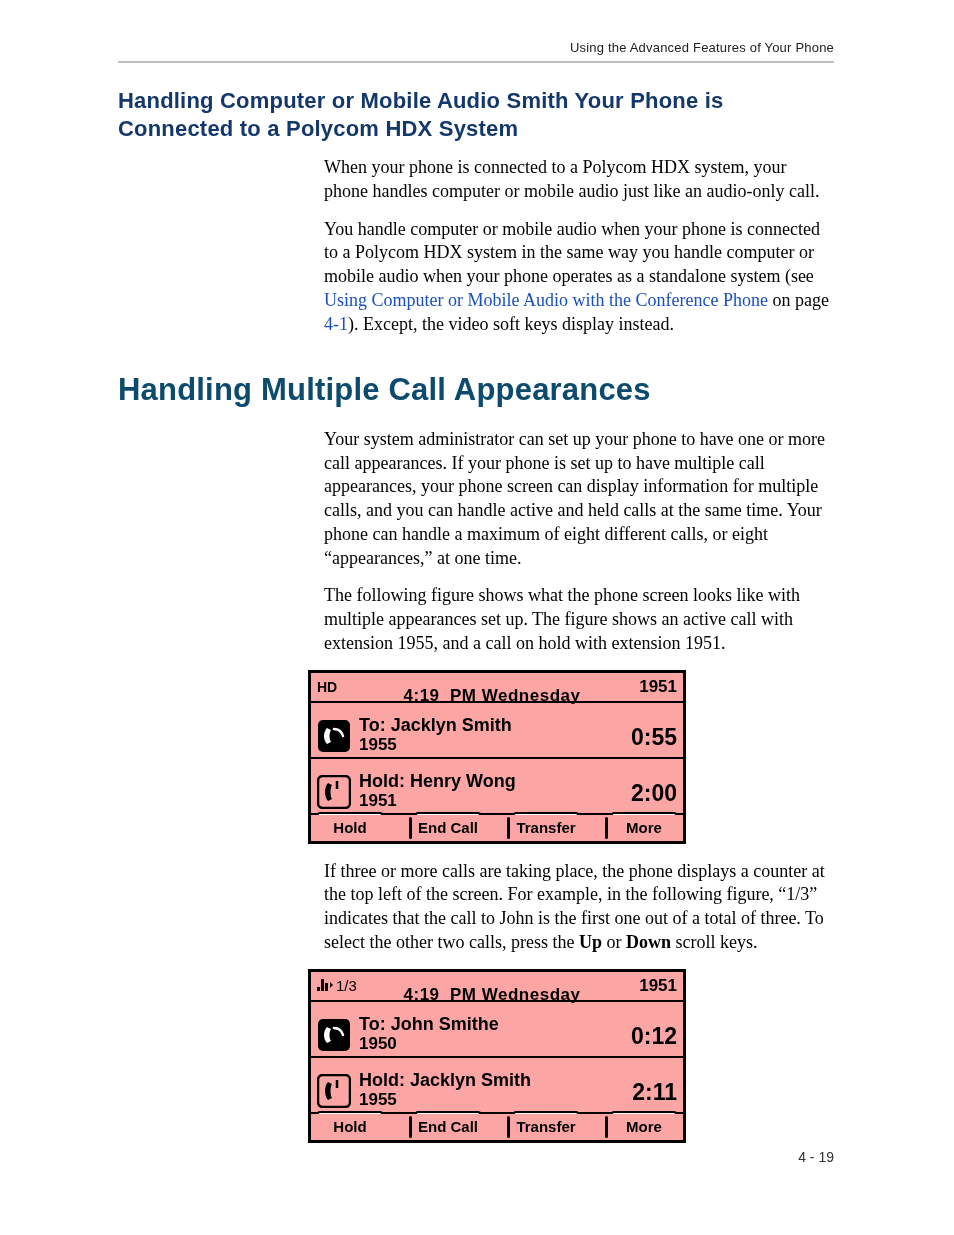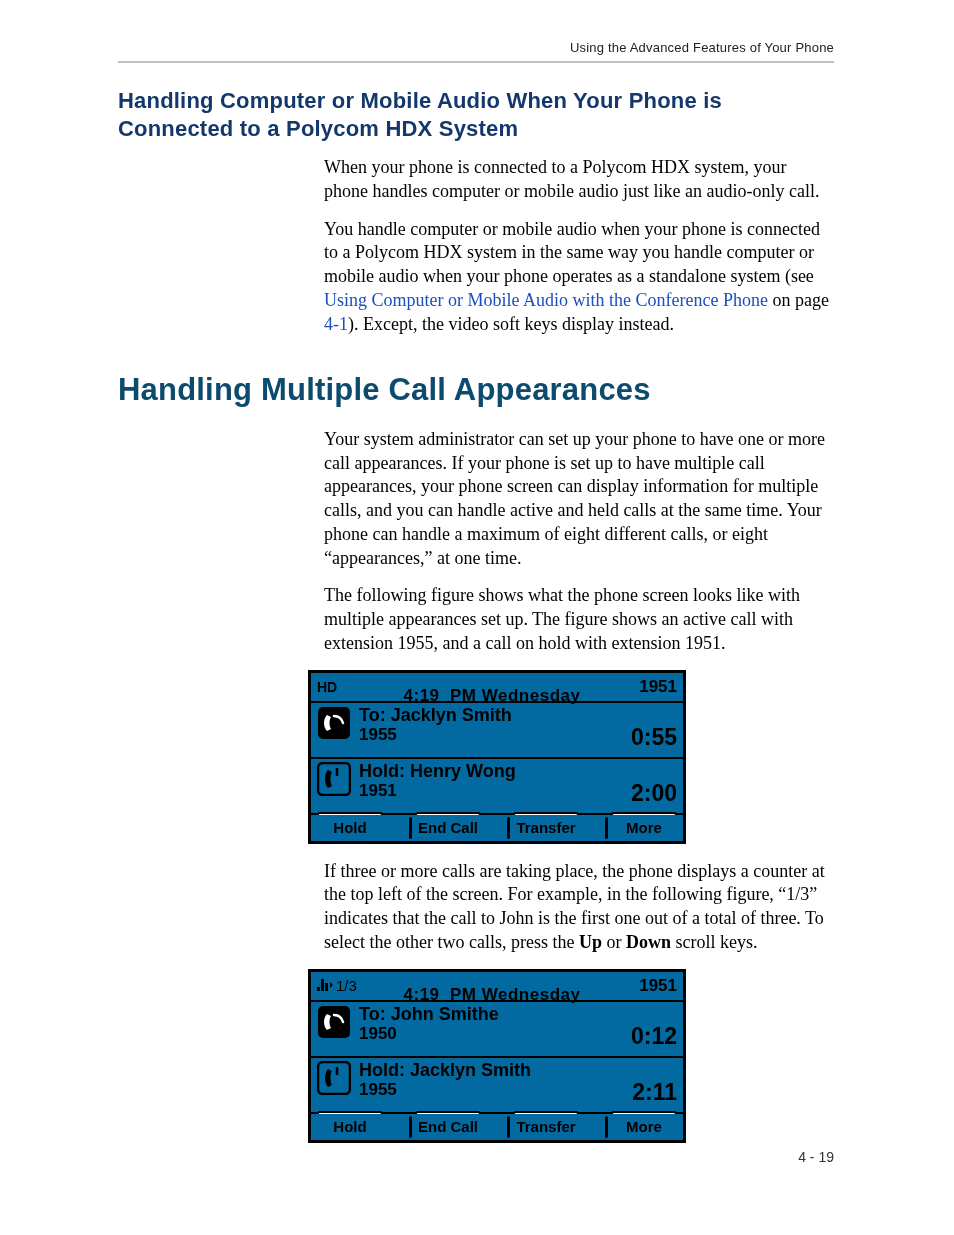--- a/index.html
+++ b/index.html
@@ -63,21 +63,21 @@
     line-height: 1.15;
     margin: 36px 0 20px 0;
     letter-spacing: 0.2px;
   }
   strong.keycap { font-weight: bold; }
   
   .phone {
     box-sizing: border-box;
     width: 378px;
     border: 3px solid #000;
-    background: #0369a1;
+    background: #fca5a5;
     margin: 6px 0 16px 0;
     font-family: Arial, Helvetica, sans-serif;
   }
   .phone .status {
     display: flex;
     align-items: center;
     height: 28px;
     padding: 0 6px;
     border-bottom: 2px solid #000;
   }
@@ -98,21 +98,21 @@
   }
   .phone .status .ext {
     width: 50px;
     text-align: right;
     font-weight: 800;
     font-size: 17px;
     color: #000;
   }
   .phone .call {
     display: flex;
-    align-items: flex-start;
+    align-items: flex-end;
     border-bottom: 2px solid #000;
     padding: 3px 6px 4px 6px;
     height: 47px;
     gap: 8px;
   }
   .phone .call:last-of-type { border-bottom: 2px solid #000; }
   .phone .call .iconbox {
     width: 34px;
     height: 34px;
     flex: 0 0 34px;
@@ -201,21 +201,21 @@
   }
 </style>
 </head>
 <body>
 
 <div class="page">
 
   <div class="running-head">Using the Advanced Features of Your Phone</div>
   <hr class="rule">
 
-  <h2 class="sub">Handling Computer or Mobile Audio When Your Phone is Connected to a Polycom HDX System</h2>
+  <h2 class="sub">Handling Computer or Mobile Audio Smith Your Phone is Connected to a Polycom HDX System</h2>
 
   <div class="body-indent">
     <p class="body">When your phone is connected to a Polycom HDX system, your phone handles computer or mobile audio just like an audio-only call.</p>
     <p class="body">
       <span>You handle computer or mobile audio when your phone is connected to a Polycom HDX system in the same way you handle computer or mobile audio when your phone operates as a standalone system (see </span><span class="link">Using Computer or Mobile Audio with the Conference Phone</span><span> on page </span><span class="pageref">4-1</span><span>). Except, the video soft keys display instead.</span>
     </p>
   </div>
 
   <h1 class="section">Handling Multiple Call Appearances</h1>
 

